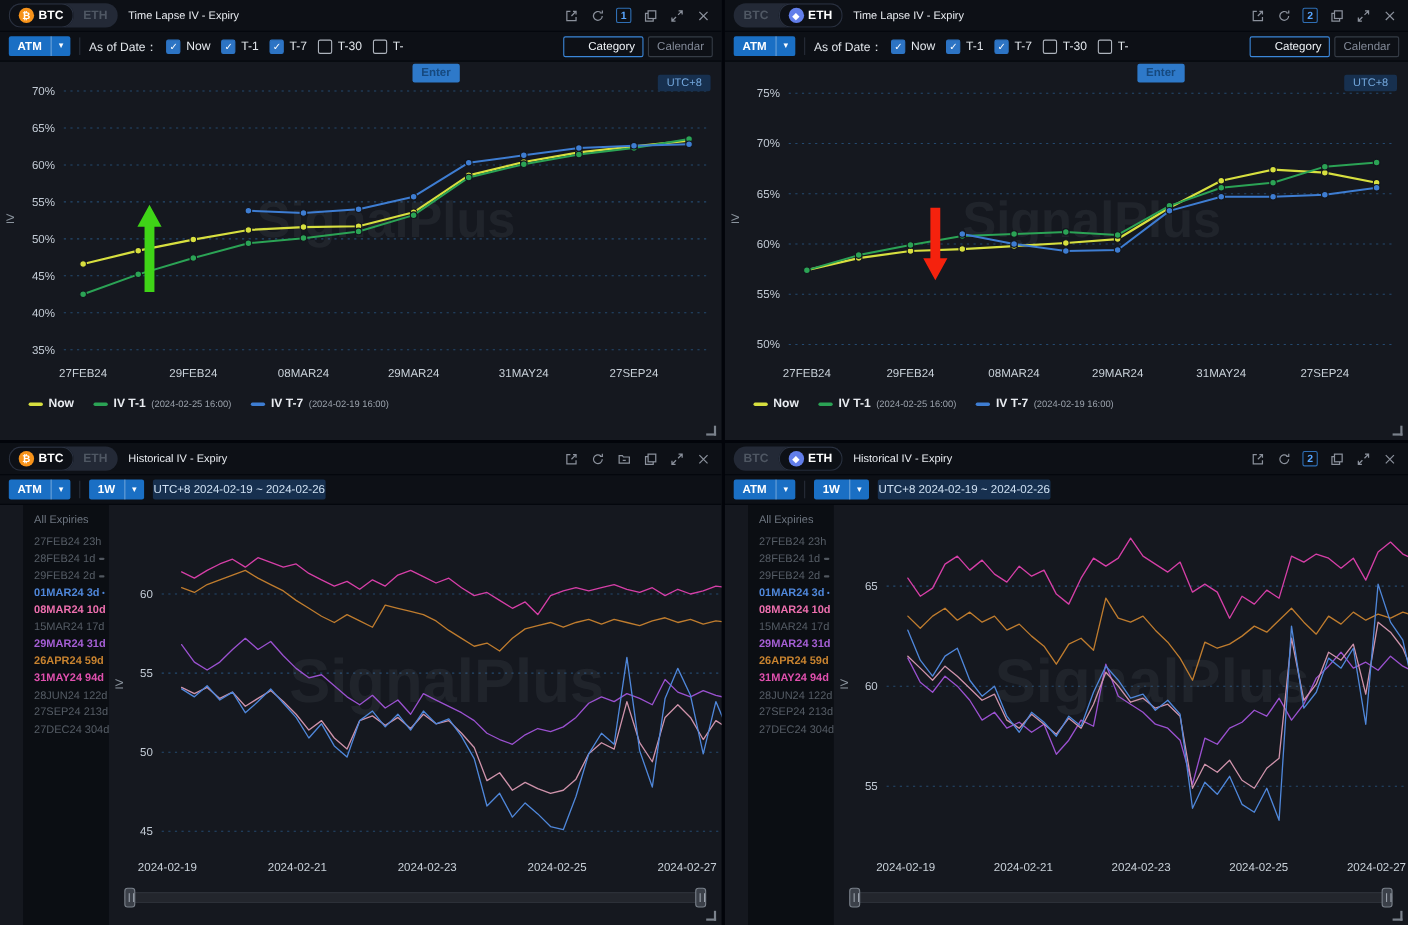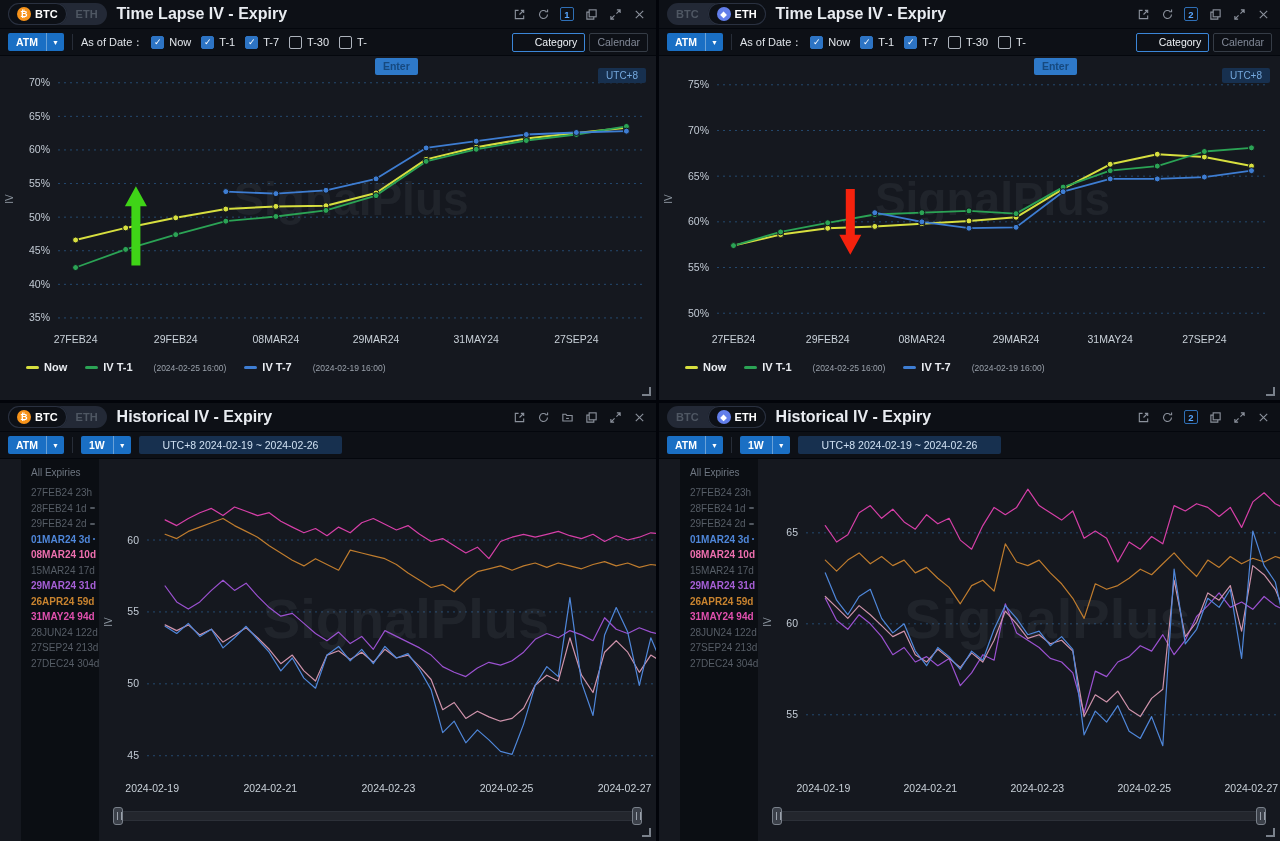--- a/index.html
+++ b/index.html
@@ -7,48 +7,48 @@
   .app { display:grid; grid-template-columns:656px 621px; grid-template-rows:400px 438px; gap:3px; width:1280px; height:841px; }
   .panel { background:#15181f; display:flex; flex-direction:column; position:relative; overflow:hidden; }
 
   .titlebar { height:28px; background:#0d1016; display:flex; align-items:center; padding:0 10px 0 8px; gap:10px; flex:none; }
   .tabgroup { display:flex; align-items:center; background:#232936; border-radius:11px; height:22px; }
   .tab { display:flex; align-items:center; gap:4px; padding:0 9px; height:22px; font-size:11px; font-weight:bold; color:#4f5763; border-radius:11px; cursor:pointer; }
   .tab.active { background:#0d1016; color:#ffffff; box-shadow:0 0 0 1px #2a3140 inset; }
   .coin { width:14px; height:14px; border-radius:50%; display:flex; align-items:center; justify-content:center; font-size:9px; color:#fff; font-weight:bold; }
   .coin.btc { background:#f7931a; }
   .coin.eth { background:#627eea; font-size:8px; }
-  .ptitle { font-size:16px; font-weight:bold; color:#e9ecf1; white-space:nowrap; }
+  .ptitle { font-size:10px; font-weight:normal; color:#e9ecf1; white-space:nowrap; }
   .winicons { margin-left:auto; display:flex; align-items:center; gap:10px; }
   .wicon { width:14px; height:14px; display:flex; align-items:center; justify-content:center; cursor:pointer; }
   .wicon svg { stroke:#8b919c; fill:none; stroke-width:1.2; }
   .wicon.badge { border:1px solid #2f6fb5; color:#58a6ff; font-size:9.5px; font-weight:bold; border-radius:2px; }
 
   .filterrow { height:28px; background:#0d1016; border-top:1px solid #04070d; border-bottom:1px solid #04070d; display:flex; align-items:center; padding:0 8px; gap:8px; flex:none; font-size:11px; }
   .select { background:#1a6fc4; border-radius:2px; height:18px; display:flex; align-items:center; color:#fff; font-weight:bold; font-size:10.5px; cursor:pointer; }
   .select .val { padding:0 8px; }
   .select .caret { border-left:1px solid rgba(255,255,255,.35); padding:0 5px; font-size:7px; display:flex; align-items:center; height:100%; }
   .vsep { width:1px; height:16px; background:#272d38; }
   .asof { color:#dfe3e8; }
   .cbwrap { display:flex; align-items:center; gap:10px; }
   .cb { display:flex; align-items:center; gap:5px; color:#e3e7ec; cursor:pointer; }
   .cbbox { width:13px; height:13px; border-radius:2px; border:1px solid #aeb4bd; background:transparent; display:flex; align-items:center; justify-content:center; font-size:9px; color:#fff; }
   .cbbox.checked { background:#2d74c4; border-color:#2d74c4; }
   .enterbox { background:#2e79c9; color:#16497f; font-size:10.5px; height:17px; padding:0 8px; display:flex; align-items:center; border-radius:2px; font-weight:bold; cursor:text;margin-top:48px; }
   .viewbtns { margin-left:auto; display:flex; gap:4px; }
   .vbtn { height:19px; padding:0 7px; border:1px solid #353c46; border-radius:2px; color:#828997; font-size:10.5px; display:flex; align-items:center; cursor:pointer; background:transparent; }
   .vbtn.active { border-color:#3b86d8; color:#eef2f6;padding-left:22px; }
-  .rangebadge { background:#17304f; color:#cfe0f2; font-size:10.5px; height:18px; padding:0 24px; display:flex; align-items:center; border-radius:2px; }
+  .rangebadge { background:#17304f; color:#cfe0f2; font-size:10.5px; height:18px; padding:0 1px; display:flex; align-items:center; border-radius:2px; }
 
   .chartarea { flex:1; position:relative; min-height:0; }
   .utcbadge { position:absolute; top:12px; right:10px; background:#17304f; color:#74a8dd; font-size:10px; padding:2px 8px; border-radius:2px; z-index:3; }
   .legendrow { height:26px; flex:none; display:flex; align-items:center; gap:18px; padding-left:26px; font-size:11px; }
   .lgitem { display:flex; align-items:baseline; gap:5px; font-weight:bold; color:#e9ecf1; }
   .lgswatch { width:13px; height:3px; border-radius:1.5px; align-self:center; }
-  .lgsub { color:#9aa1ab; font-size:8.5px; font-weight:normal;margin-left:16px; }
+  .lgsub { color:#9aa1ab; font-size:8.5px; font-weight:normal; }
   .spacer20 { height:20px; flex:none; }
 
   .content { flex:1; display:flex; min-height:0;padding-left:21px; }
   .sidebar { width:78px; flex:none; background:#0b0e13; padding:8px 4px 0 10px; overflow:hidden; }
   .sbhead { color:#6e7681; margin-bottom:7px; font-size:10px; }
   .sbitem { display:flex; align-items:center; height:15.5px; gap:3px; color:#565d66; white-space:nowrap; font-size:10px; cursor:pointer; }
   .sbitem .dash { width:10px; height:2px; background:#51575f; margin-left:auto; border-radius:1px; }
   .chartcol { flex:1; display:flex; flex-direction:column; min-width:0; }
   .histchart { flex:1; position:relative; min-height:0; }
   .sliderrow { height:26px; flex:none; display:flex; align-items:center; padding:0 14px; }

